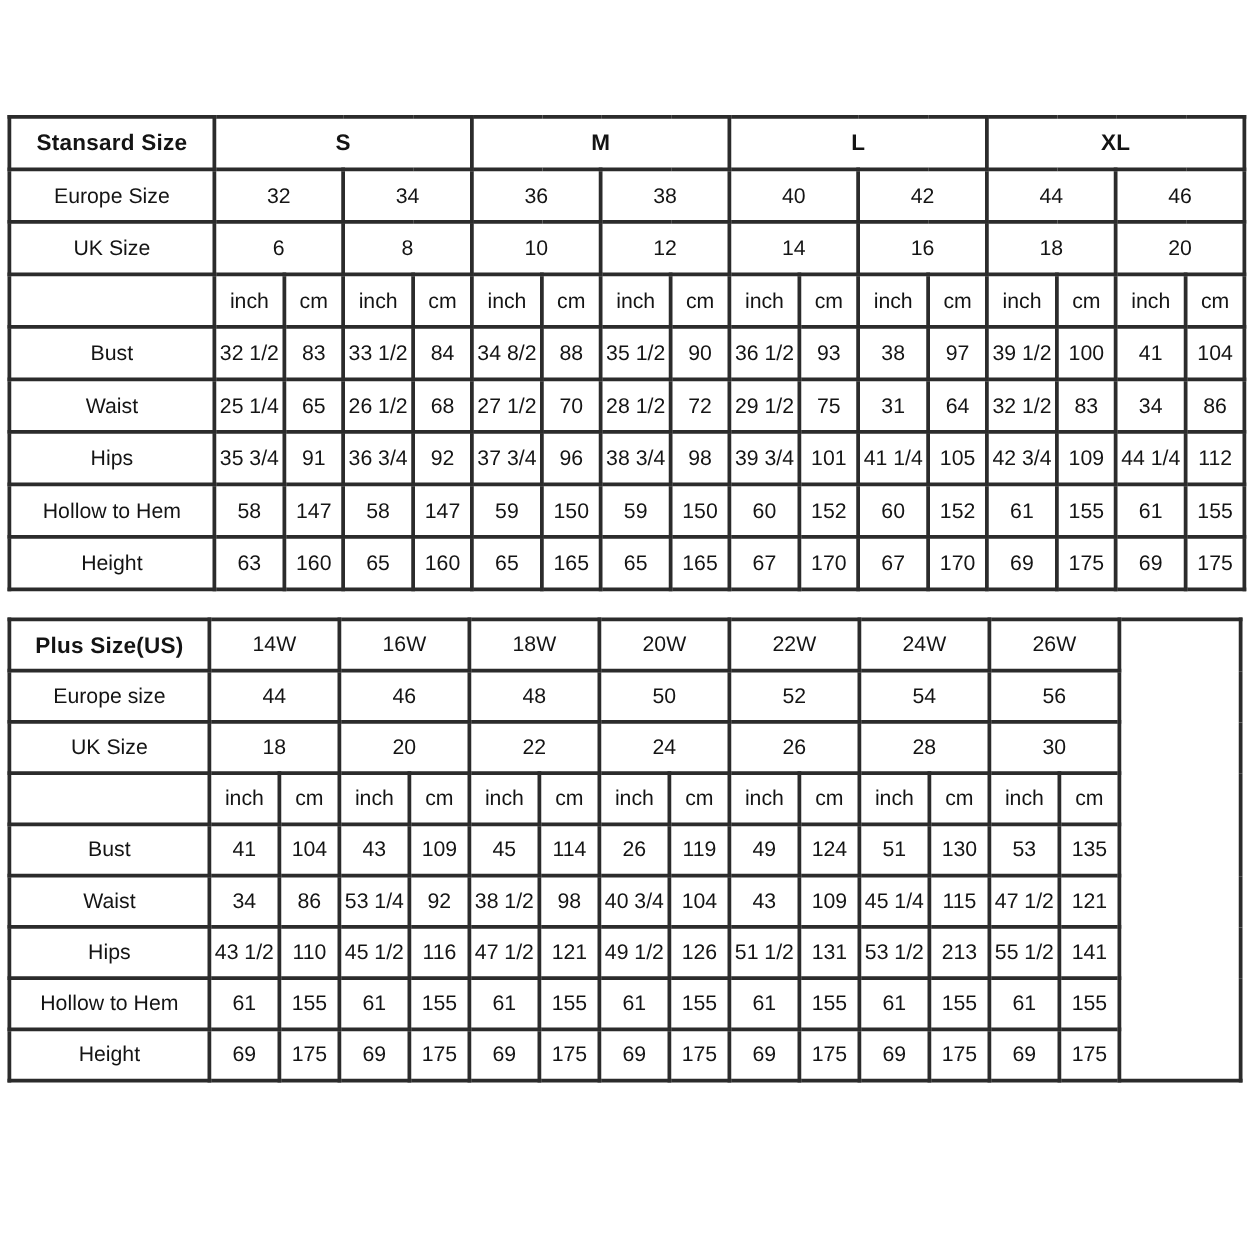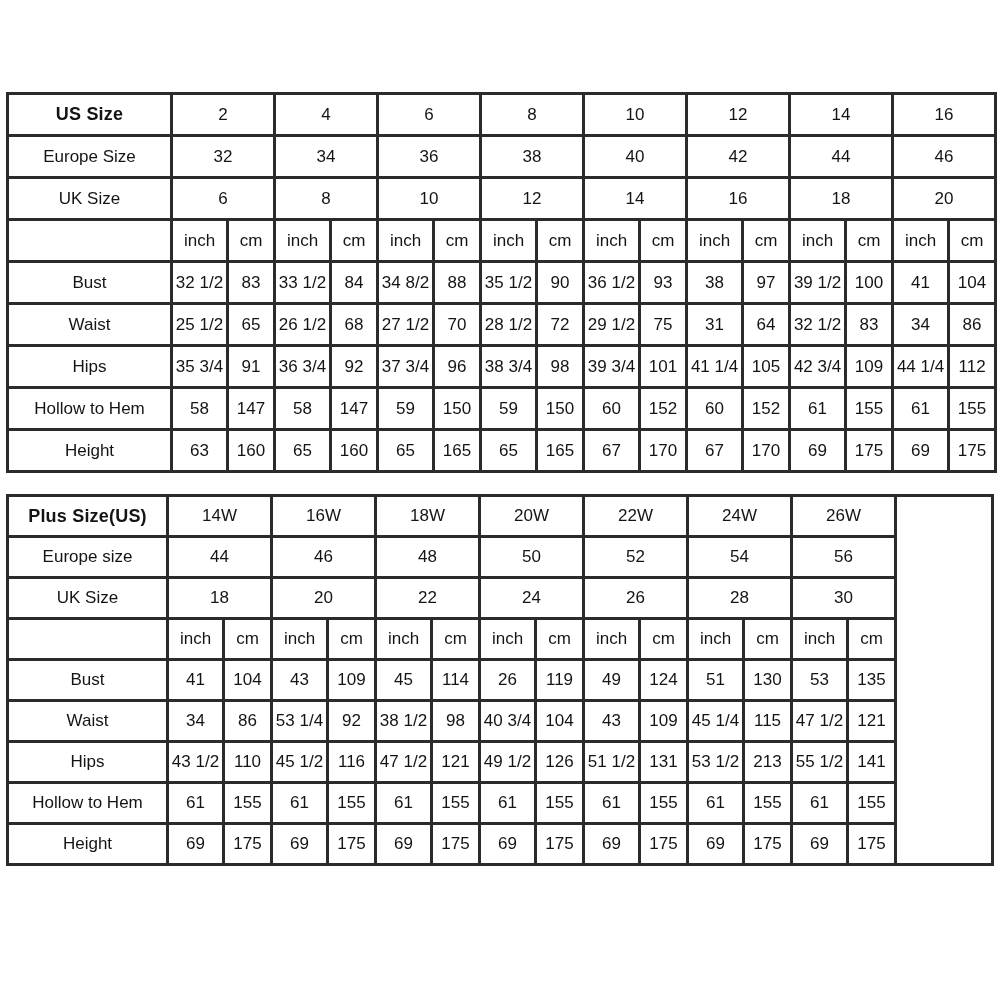--- a/index.html
+++ b/index.html
@@ -58,30 +58,26 @@
       <col style="width:56px">
         <col style="width:47px">
       <col style="width:56px">
         <col style="width:47px">
       <col style="width:56px">
         <col style="width:47px">
       <col style="width:56px">
         <col style="width:47px">
     </colgroup>
     <tbody>
-    <tr>
-      <th class="bold">US Size</th>
-    <td colspan="2">2</td>
-          <td colspan="2">4</td>
-          <td colspan="2">6</td>
-          <td colspan="2">8</td>
-          <td colspan="2">10</td>
-          <td colspan="2">12</td>
-          <td colspan="2">14</td>
-          <td colspan="2">16</td>
+        <tr>
+      <th class="bold">Stansard Size</th>
+    <td colspan="4" class="bold">S</td>
+          <td colspan="4" class="bold">M</td>
+          <td colspan="4" class="bold">L</td>
+          <td colspan="4" class="bold">XL</td>
         </tr>
     <tr>
       <th>Europe Size</th>
     <td colspan="2">32</td>
           <td colspan="2">34</td>
           <td colspan="2">36</td>
           <td colspan="2">38</td>
           <td colspan="2">40</td>
           <td colspan="2">42</td>
           <td colspan="2">44</td>
@@ -131,21 +127,21 @@
           <td>93</td>
           <td>38</td>
           <td>97</td>
           <td>39 1/2</td>
           <td>100</td>
           <td>41</td>
           <td>104</td>
         </tr>
     <tr>
       <th>Waist</th>
-    <td>25 1/2</td>
+    <td>25 1/4</td>
           <td>65</td>
           <td>26 1/2</td>
           <td>68</td>
           <td>27 1/2</td>
           <td>70</td>
           <td>28 1/2</td>
           <td>72</td>
           <td>29 1/2</td>
           <td>75</td>
           <td>31</td>

